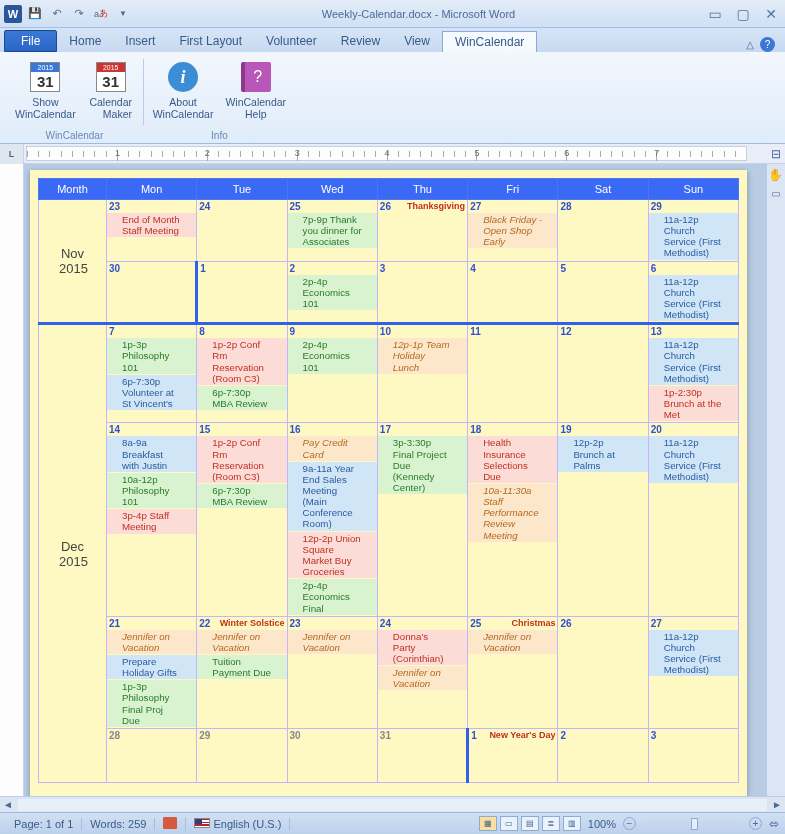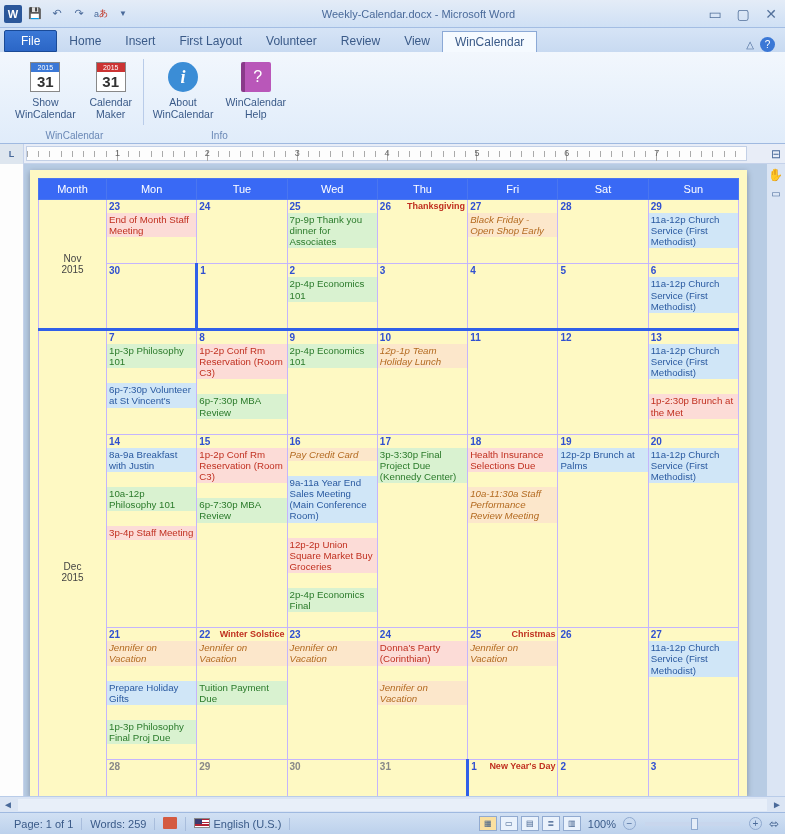--- a/index.html
+++ b/index.html
@@ -50,24 +50,24 @@
 .doc-area { flex: 1; display: flex; background: #b8cce4; overflow: hidden; position: relative; }
 .vruler { width: 24px; background: #fdfdfd; border-right: 1px solid #c5d2ea; }
 .page-container { flex: 1; padding: 6px 20px 0 6px; overflow: hidden; }
 .page { background: #fef9c3; box-shadow: 0 2px 6px rgba(0,0,0,0.3); width: 100%; height: 100%; padding: 8px; }
 
 
 .cal-table { width: 100%; border-collapse: collapse; font-size: 10px; table-layout: fixed; }
 .cal-table th { background: #3969f5; color: #fff; font-weight: normal; padding: 4px 2px; border: 1px solid #4a76f0; font-size: 11px; }
 .month-col { width: 68px; }
 .cal-table td { border: 1px solid #c4b5fd; vertical-align: top; padding: 0; height: 54px; }
-.month-cell { text-align: center; vertical-align: middle !important; font-size: 10px; color: #444; padding: 20px !important; }
+.month-cell { text-align: center; vertical-align: middle !important; font-size: 13px; color: #444; padding: 20px !important; }
 .daynum { font-size: 10px; color: #3050d0; font-weight: bold; padding: 1px 2px; display: flex; justify-content: space-between; }
 .daynum.grey { color: #888; }
-.evt { font-size: 9.7px; padding: 1px 2px; margin: 0 0 15px 0; line-height: 1.15; }
+.evt { font-size: 9.7px; padding: 1px 15px; margin: 0 0 1px 0; line-height: 1.15; }
 .red { background: #fcdcd7; color: #c03020; }
 .green { background: #d9f2d0; color: #2a7a2a; }
 .blue { background: #d0e6f7; color: #2a5aa0; }
 .peach { background: #fce7cb; color: #b36a20; font-style: italic; }
 .holiday { font-size: 9px; color: #c03020; }
 .thick-top td { border-top: 3px solid #3060e8; }
 .thick-left { border-left: 3px solid #3060e8 !important; }
 
 
 .right-tools { width: 18px; background: #dbe5f4; display: flex; flex-direction: column; align-items: center; padding-top: 4px; gap: 6px; font-size: 12px; color: #4a6a9a; }
@@ -140,21 +140,21 @@
         <div class="ribbon-btn-label" style="white-space:pre-line;">Show
 WinCalendar</div>
       </div>
       <div class="ribbon-btn">
         <div class="ribbon-icon">
             <div class="calendar-tile">
               <div class="cal-head-red">2015</div>
               <div class="cal-num">31</div>
             </div>
           </div>
-        <div class="ribbon-btn-label" style="white-space:pre-line;">Calendar
+        <div class="ribbon-btn-label" style="white-space:pre-line;text-align:right;">Calendar
 Maker</div>
       </div>
     </div>
     <div class="ribbon-group-label">WinCalendar</div>
   </div>
   <div class="ribbon-sep"></div>
   <div class="ribbon-group">
     <div class="ribbon-group-items">
       <div class="ribbon-btn">
         <div class="ribbon-icon">

